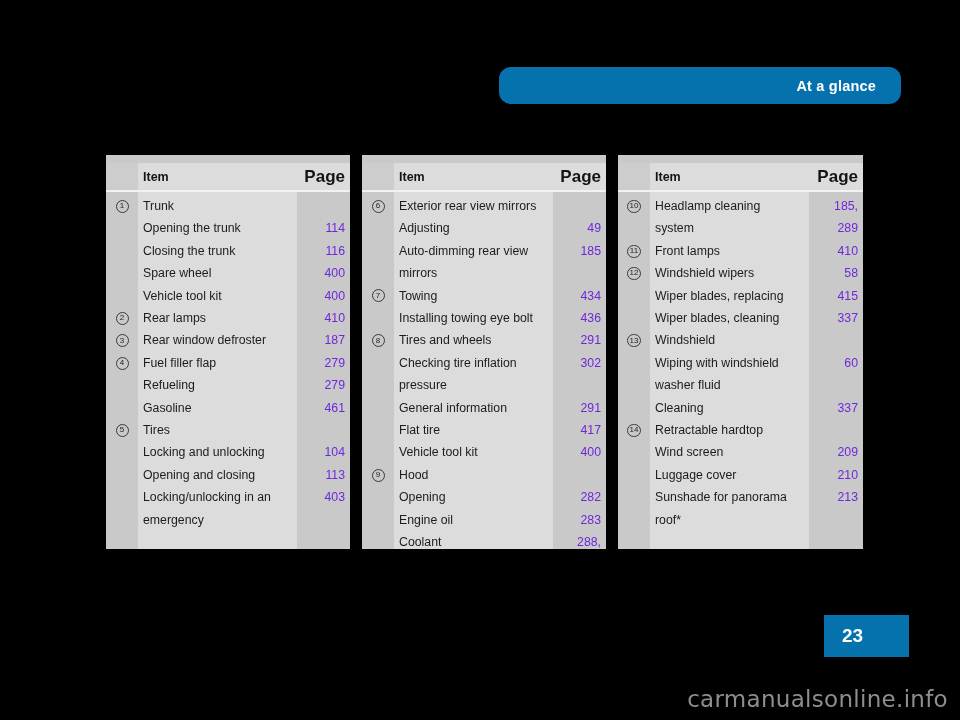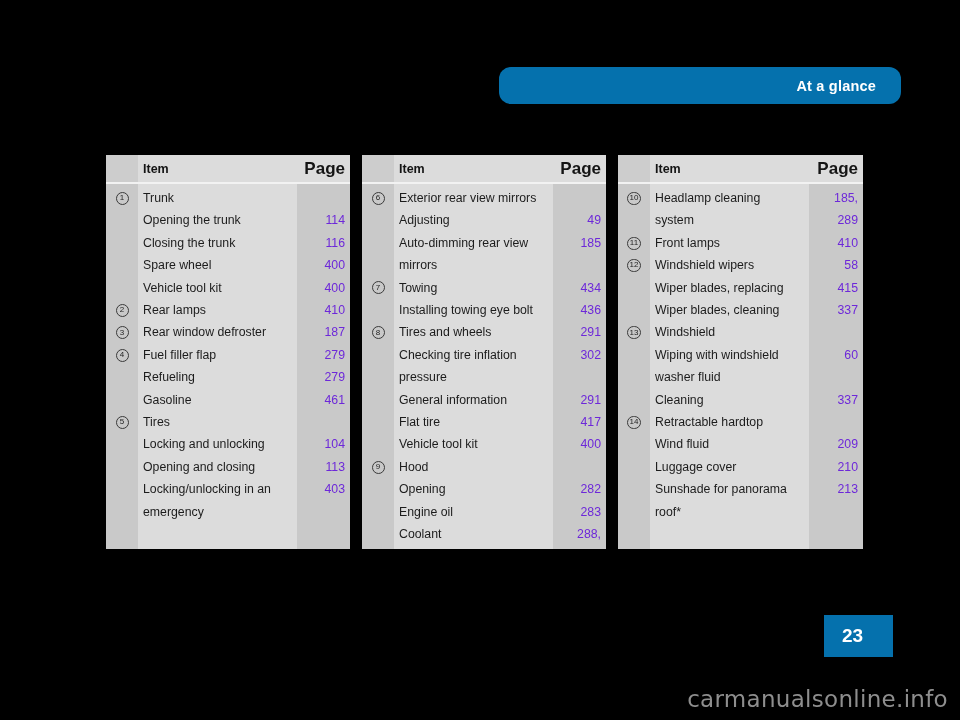--- a/index.html
+++ b/index.html
@@ -53,20 +53,21 @@
   .table.t1 { left: 106px; width: 244px; }
   .table.t2 { left: 362px; width: 244px; }
   .table.t3 { left: 618px; width: 245px; }
 
   
   .thead {
     position: relative;
     height: 27px;
     flex: 0 0 27px;
     background: #22c55e;
+    margin-top: 8px;
   }
   .thead .gut {
     position: absolute;
     left: 0; top: 0; bottom: 0;
     width: 32px;
     background: #cdcdcd;
   }
   .thead .mid {
     position: absolute;
     left: 32px; top: 0; bottom: 0;
@@ -172,21 +173,21 @@
     color: #6d28d9;
     padding-right: 5px;
     white-space: pre-line;
   }
 
   
   .page-number-box {
     position: absolute;
     left: 824px;
     top: 615px;
-    width: 69px;
+    width: 85px;
     height: 42px;
     background: #0571ad;
   }
   .page-number {
     position: absolute;
     left: 18px;
     top: 50%;
     transform: translateY(-50%);
     color: #ffffff;
     font-size: 19px;
@@ -471,21 +472,21 @@
           </div>
           <div class="row">
             <div class="num">
               <span class="circle">14</span>
             </div>
             <div class="label">Retractable hardtop</div>
             <div class="pg"></div>
           </div>
           <div class="row">
             <div class="num"></div>
-            <div class="label">Wind fluid</div>
+            <div class="label">Wind screen</div>
             <div class="pg">209</div>
           </div>
           <div class="row">
             <div class="num"></div>
             <div class="label">Luggage cover</div>
             <div class="pg">210</div>
           </div>
           <div class="row">
             <div class="num"></div>
             <div class="label">Sunshade for panorama

